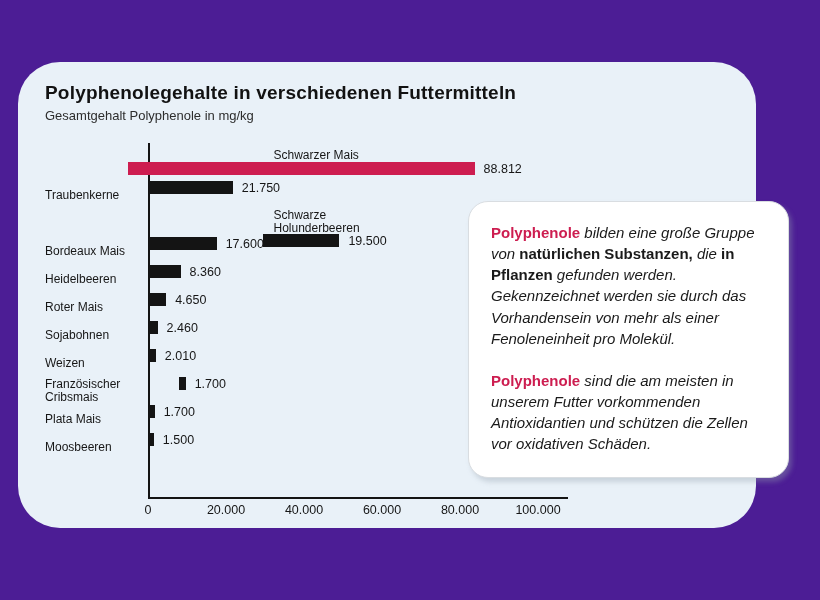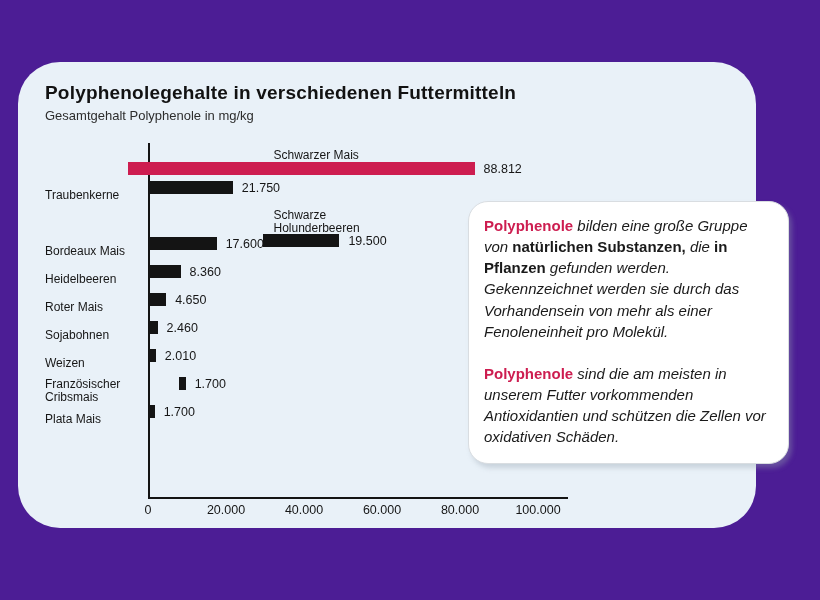--- a/index.html
+++ b/index.html
@@ -110,21 +110,21 @@
     top: 201px;
     width: 321px;
     box-sizing: border-box;
     background: #ffffff;
     border: 1.5px solid #d9dde1;
     border-radius: 20px;
     padding: 13px 16px 16px 15px;
     box-shadow: 3px 4px 5px rgba(150, 162, 175, 0.38);
   }
   .info-para {
-    margin: 0;
+    margin: 7px;
     font-size: 15px;
     line-height: 1.41;
     color: #1a1a1a;
   }
   .info-para + .info-para {
     margin-top: 21px;
   }
   .seg-italic { font-style: italic; }
   .seg-bold   { font-weight: bold; }
   .seg-brand  { font-weight: bold; color: #CD1D50; }
@@ -204,20 +204,27 @@
           <div class="row-plot">
             <div class="bar" style="width: 6.63px; background: rgb(20, 20, 20);"></div>
             <span class="bar-value">1.700</span>
           </div>
         </div>
         <div class="chart-row" style="top: 262px;">
           <div class="row-label">Plata Mais</div>
           <div class="row-plot">
             <div class="bar" style="width: 6.63px; background: rgb(20, 20, 20);"></div>
             <span class="bar-value">1.700</span>
+          </div>
+        </div>
+        <div class="chart-row" style="top: 290px;">
+          <div class="row-label">Moosbeeren</div>
+          <div class="row-plot">
+            <div class="bar" style="width: 5.85px; background: rgb(20, 20, 20);"></div>
+            <span class="bar-value">1.500</span>
           </div>
         </div>
         <div class="tick-label" style="left: 103px;">0</div>
         <div class="tick-label" style="left: 181px;">20.000</div>
         <div class="tick-label" style="left: 259px;">40.000</div>
         <div class="tick-label" style="left: 337px;">60.000</div>
         <div class="tick-label" style="left: 415px;">80.000</div>
         <div class="tick-label" style="left: 493px;">100.000</div>
       </div>
   </div>

